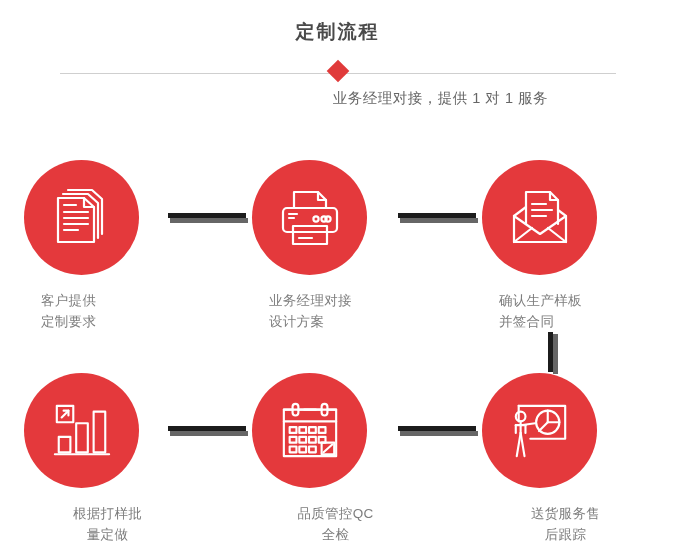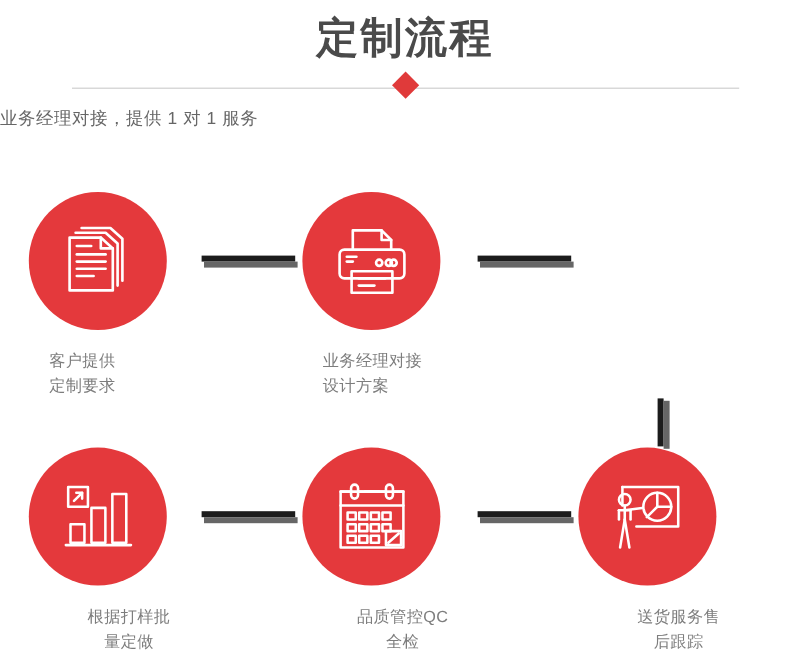--- a/index.html
+++ b/index.html
@@ -27,21 +27,21 @@
     top: 0;
     width: 675px;
     height: 130px;
   }
   .page-title {
     position: absolute;
     left: 0;
     top: 15px;
     width: 675px;
     text-align: center;
-    font-size: 35px;
+    font-size: 19px;
     font-weight: bold;
     color: #4a4a4a;
     letter-spacing: 2px;
     line-height: 34px;
   }
   .divider-wrap {
     position: absolute;
     left: 0;
     top: 62px;
     width: 675px;
@@ -62,21 +62,21 @@
     width: 16px;
     height: 16px;
     background: #e03a3a;
     transform: rotate(45deg);
   }
   .subtitle {
     position: absolute;
     left: 0;
     top: 89px;
     width: 548px;
-    text-align: left;
+    text-align: right;
     font-size: 14.5px;
     color: #666666;
     letter-spacing: 0.5px;
   }
 
   
   .flow {
     position: absolute;
     left: 0;
     top: 130px;
@@ -243,20 +243,40 @@
             <rect x="15" y="40" width="34" height="18"></rect>
             <line x1="21" y1="46" x2="43" y2="46"></line>
             <line x1="21" y1="52" x2="34" y2="52"></line>
           </svg>
         </span>
       </div>
       <div class="step-label">业务经理对接
 设计方案</div>
     </div>
 
+    <div class="step step-col-2 step-row-0">
+      <div class="circle">
+        <span>
+          <svg width="64" height="64" viewBox="0 0 64 64" fill="none" stroke="#ffffff" stroke-width="2.2" stroke-linejoin="round" stroke-linecap="round">
+            <path d="M18 38 V6 H42 L50 14 V38"></path>
+            <path d="M42 6 V14 H50"></path>
+            <line x1="24" y1="18" x2="38" y2="18"></line>
+            <line x1="24" y1="24" x2="44" y2="24"></line>
+            <line x1="24" y1="30" x2="38" y2="30"></line>
+            <path d="M6 30 V56 H58 V30 L32 48 Z"></path>
+            <path d="M6 30 L18 21"></path>
+            <path d="M58 30 L50 24"></path>
+            <path d="M6 56 L24 42"></path>
+            <path d="M58 56 L40 42"></path>
+          </svg>
+        </span>
+      </div>
+      <div class="step-label">确认生产样板
+并签合同</div>
+    </div>
 
     <div class="step step-col-0 step-row-1">
       <div class="circle">
         <span>
           <svg width="62" height="62" viewBox="0 0 64 64" fill="none" stroke="#ffffff" stroke-width="2.2" stroke-linejoin="round" stroke-linecap="round">
             <rect x="6" y="6" width="17" height="17"></rect>
             <path d="M11 18 L18 11"></path>
             <path d="M13 11 H18 V16"></path>
             <rect x="8" y="38" width="12" height="16"></rect>
             <rect x="26" y="24" width="12" height="30"></rect>

